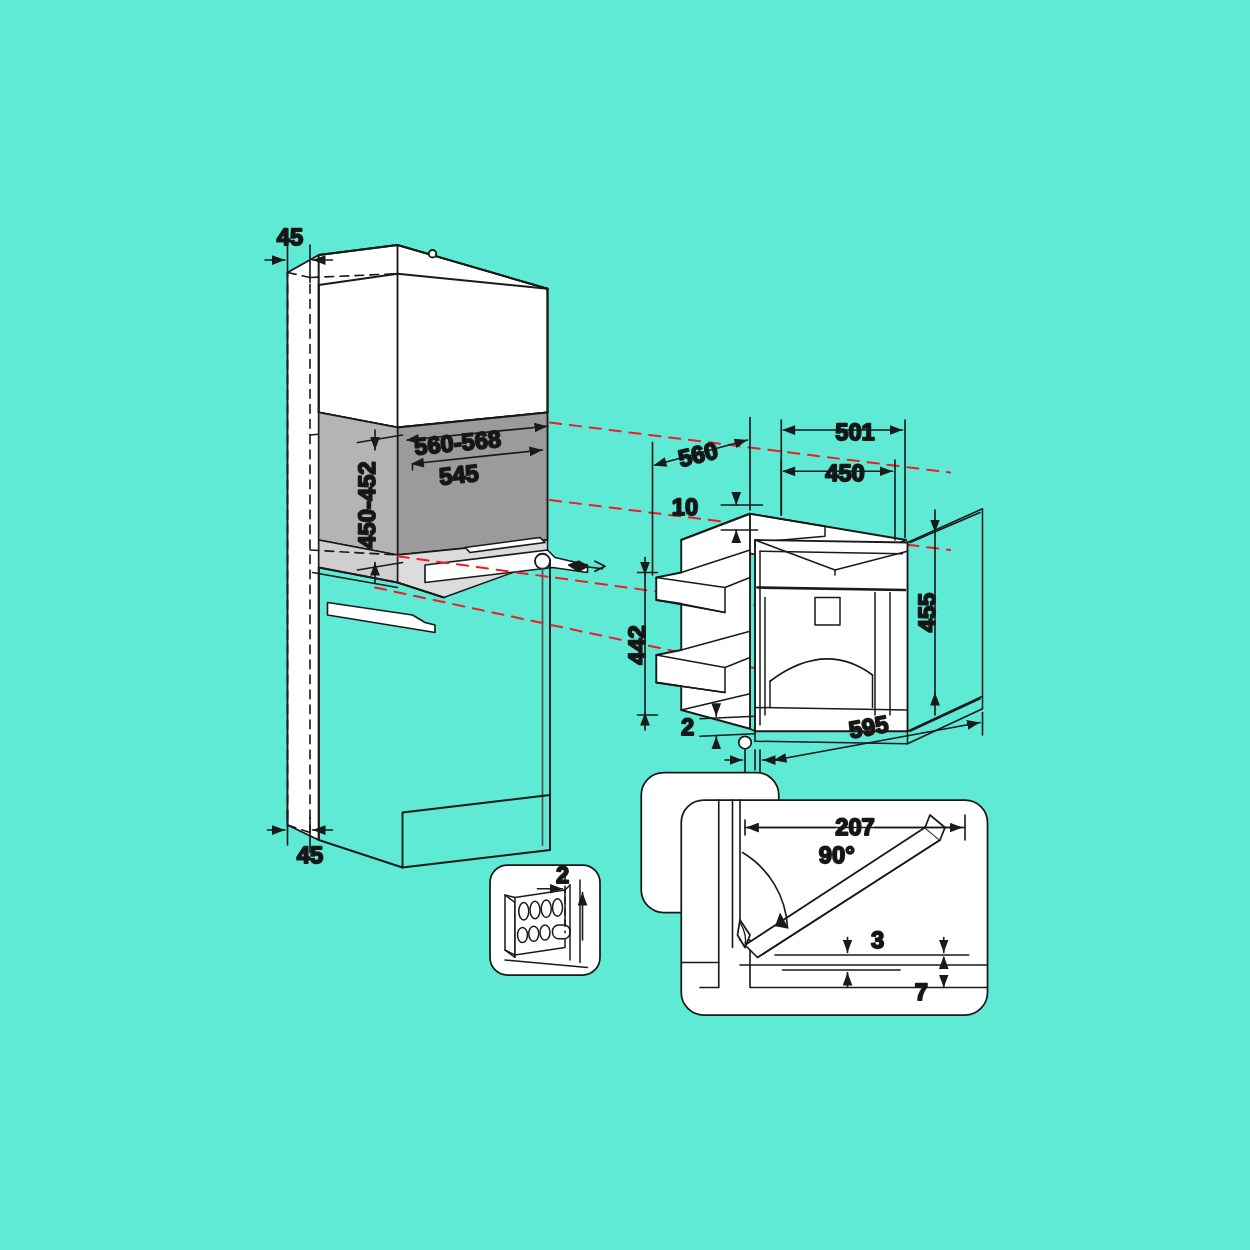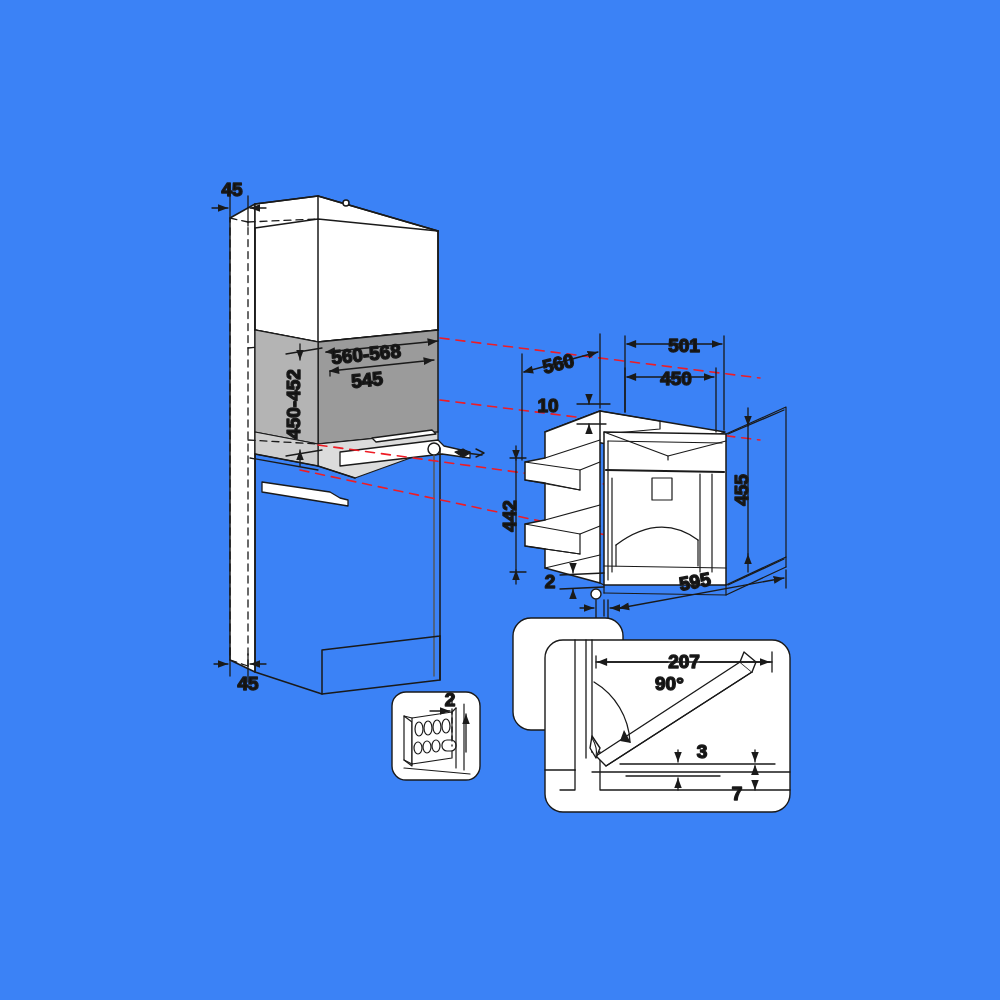--- a/index.html
+++ b/index.html
@@ -1,19 +1,19 @@
 <!DOCTYPE html>
 <html><head>
 <meta charset="utf-8">
 <title>Installation Diagram</title>
 <style>
   html,body{margin:0;padding:0;background:#ffffff;}
   body{width:1000px;height:1000px;overflow:hidden;
        font-family:"Liberation Sans", sans-serif;}
-  #stage{position:relative;width:1000px;height:1000px;background:#3b82f6;}
+  #stage{position:relative;width:1000px;height:1000px;background:#5eead4;}
   svg{display:block;}
   .dimtext{font-family:"Liberation Sans", sans-serif;font-weight:bold;
            fill:#111111;font-size:19px;}
 </style>
 </head>
 <body>
 
 <div id="stage">
 <svg width="1000" height="1000" viewBox="0 0 1000 1000">
 

